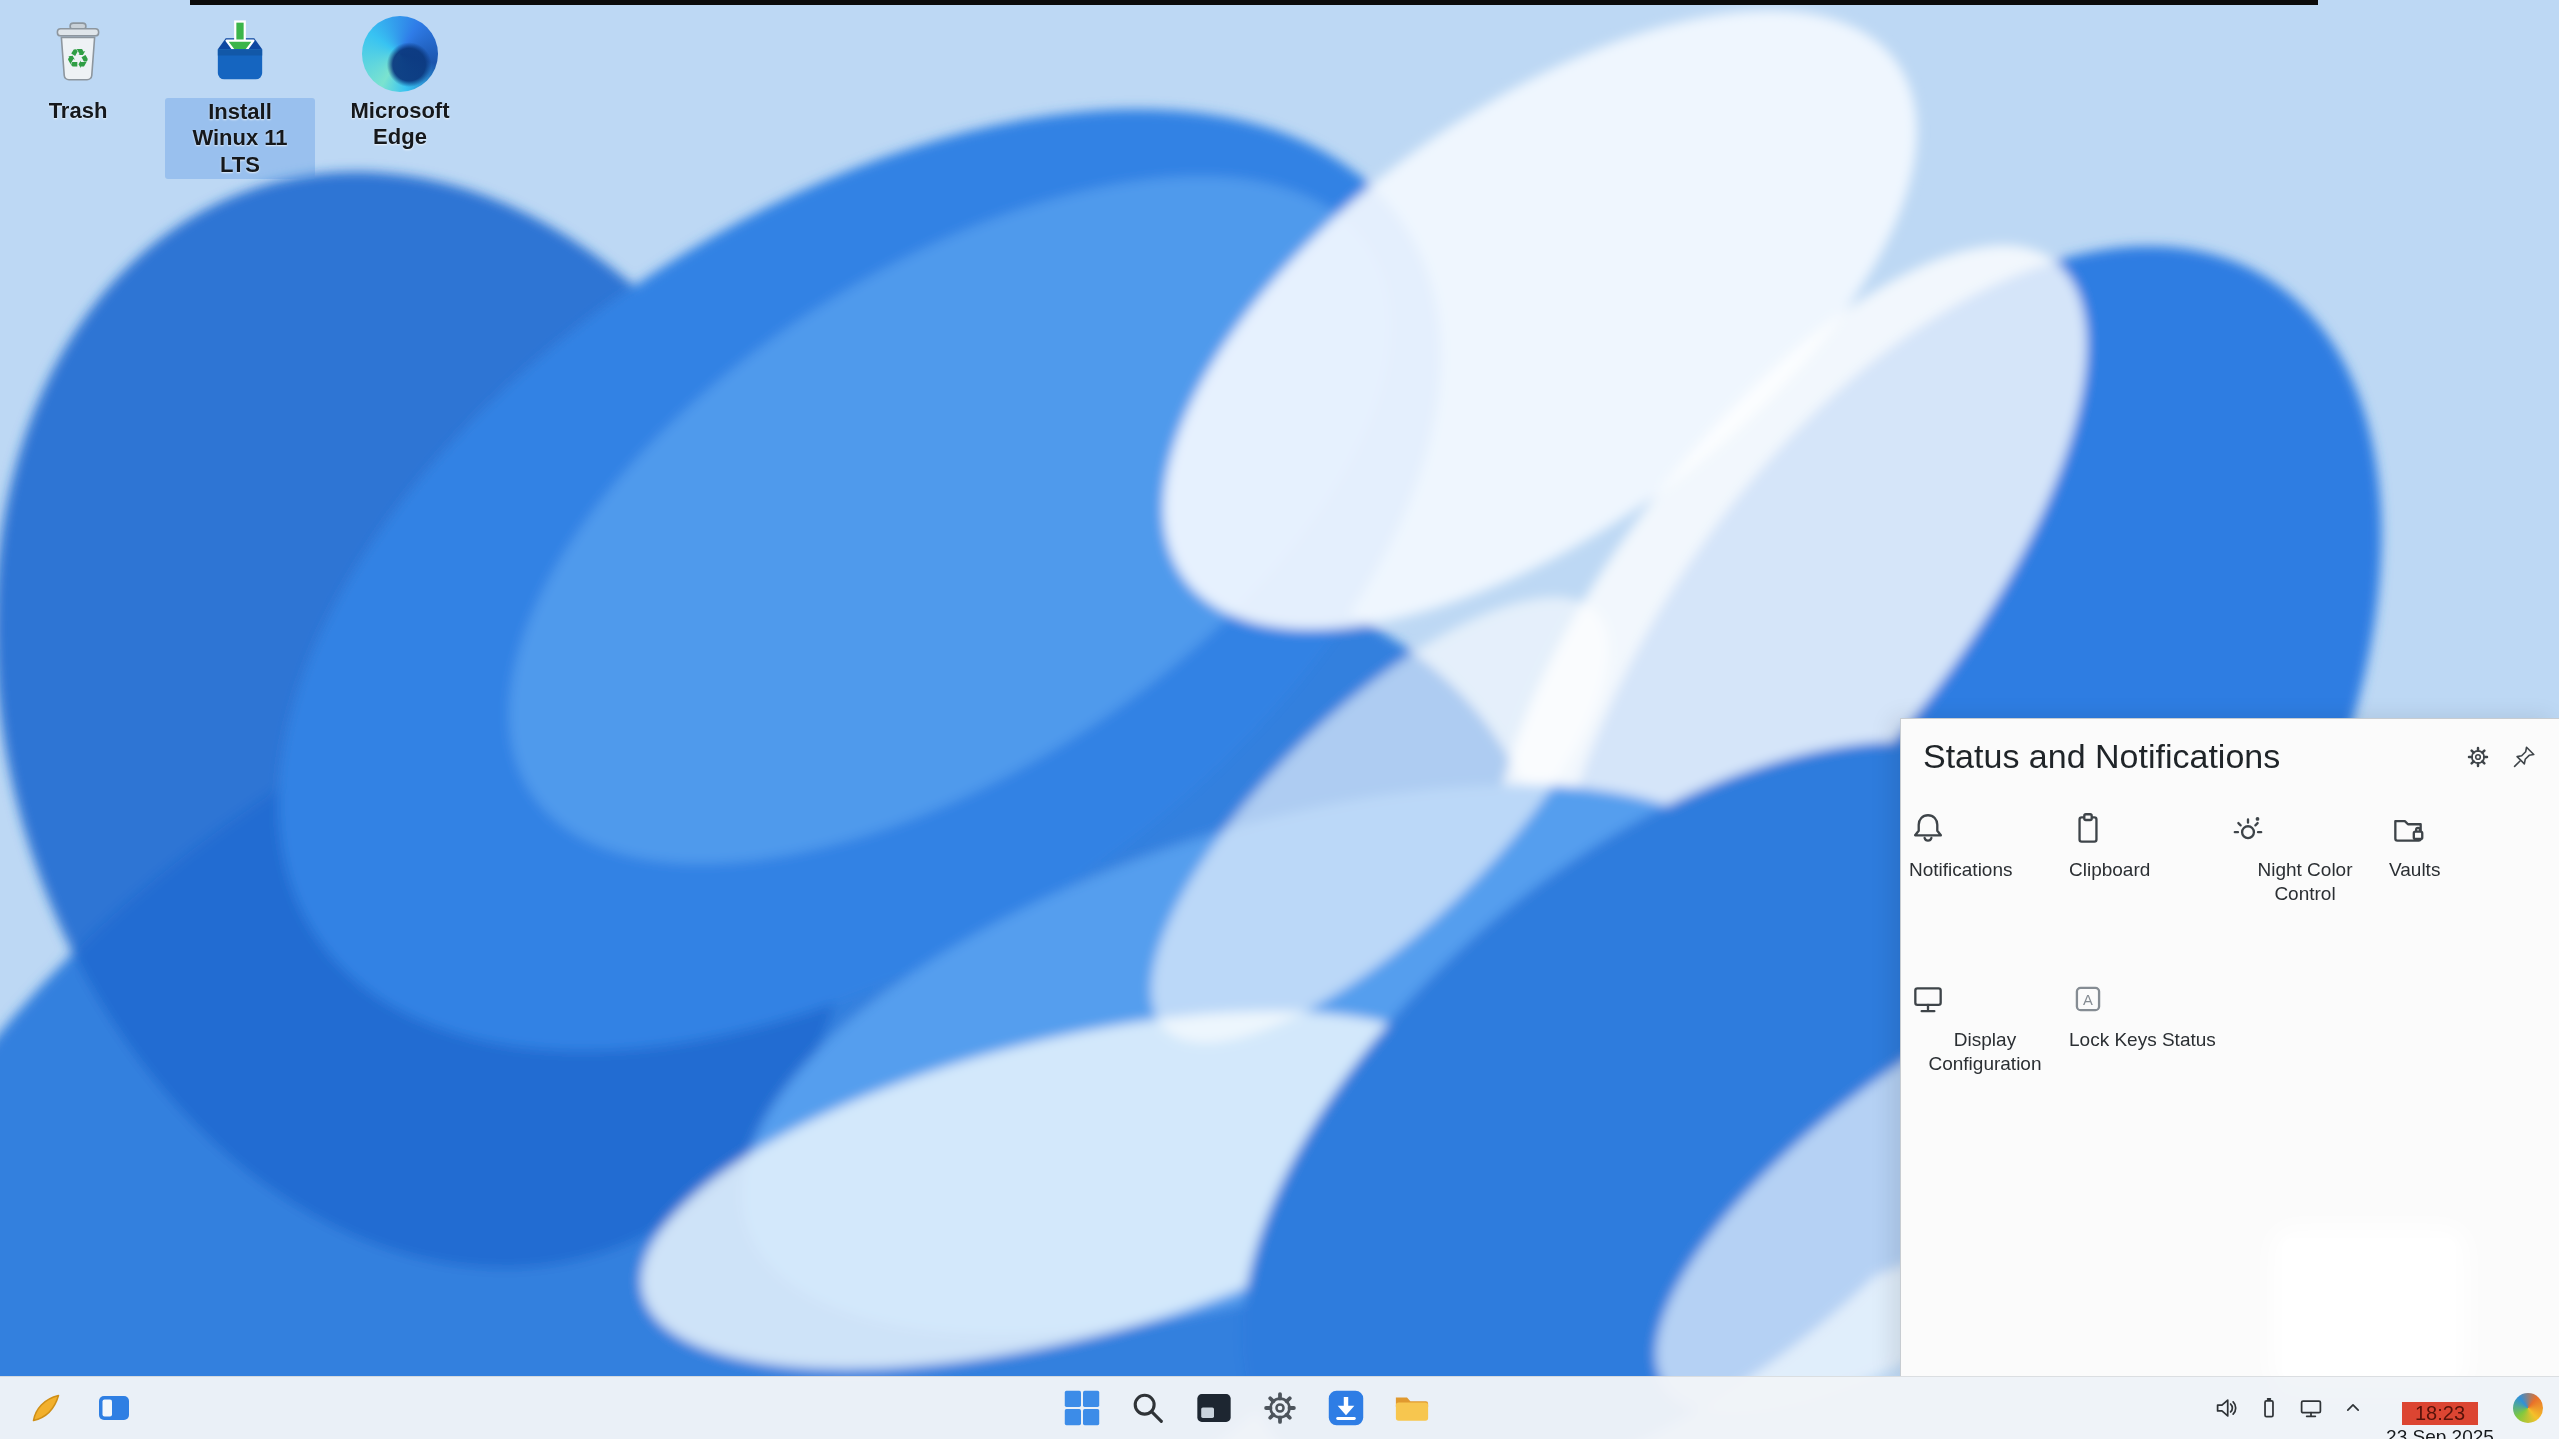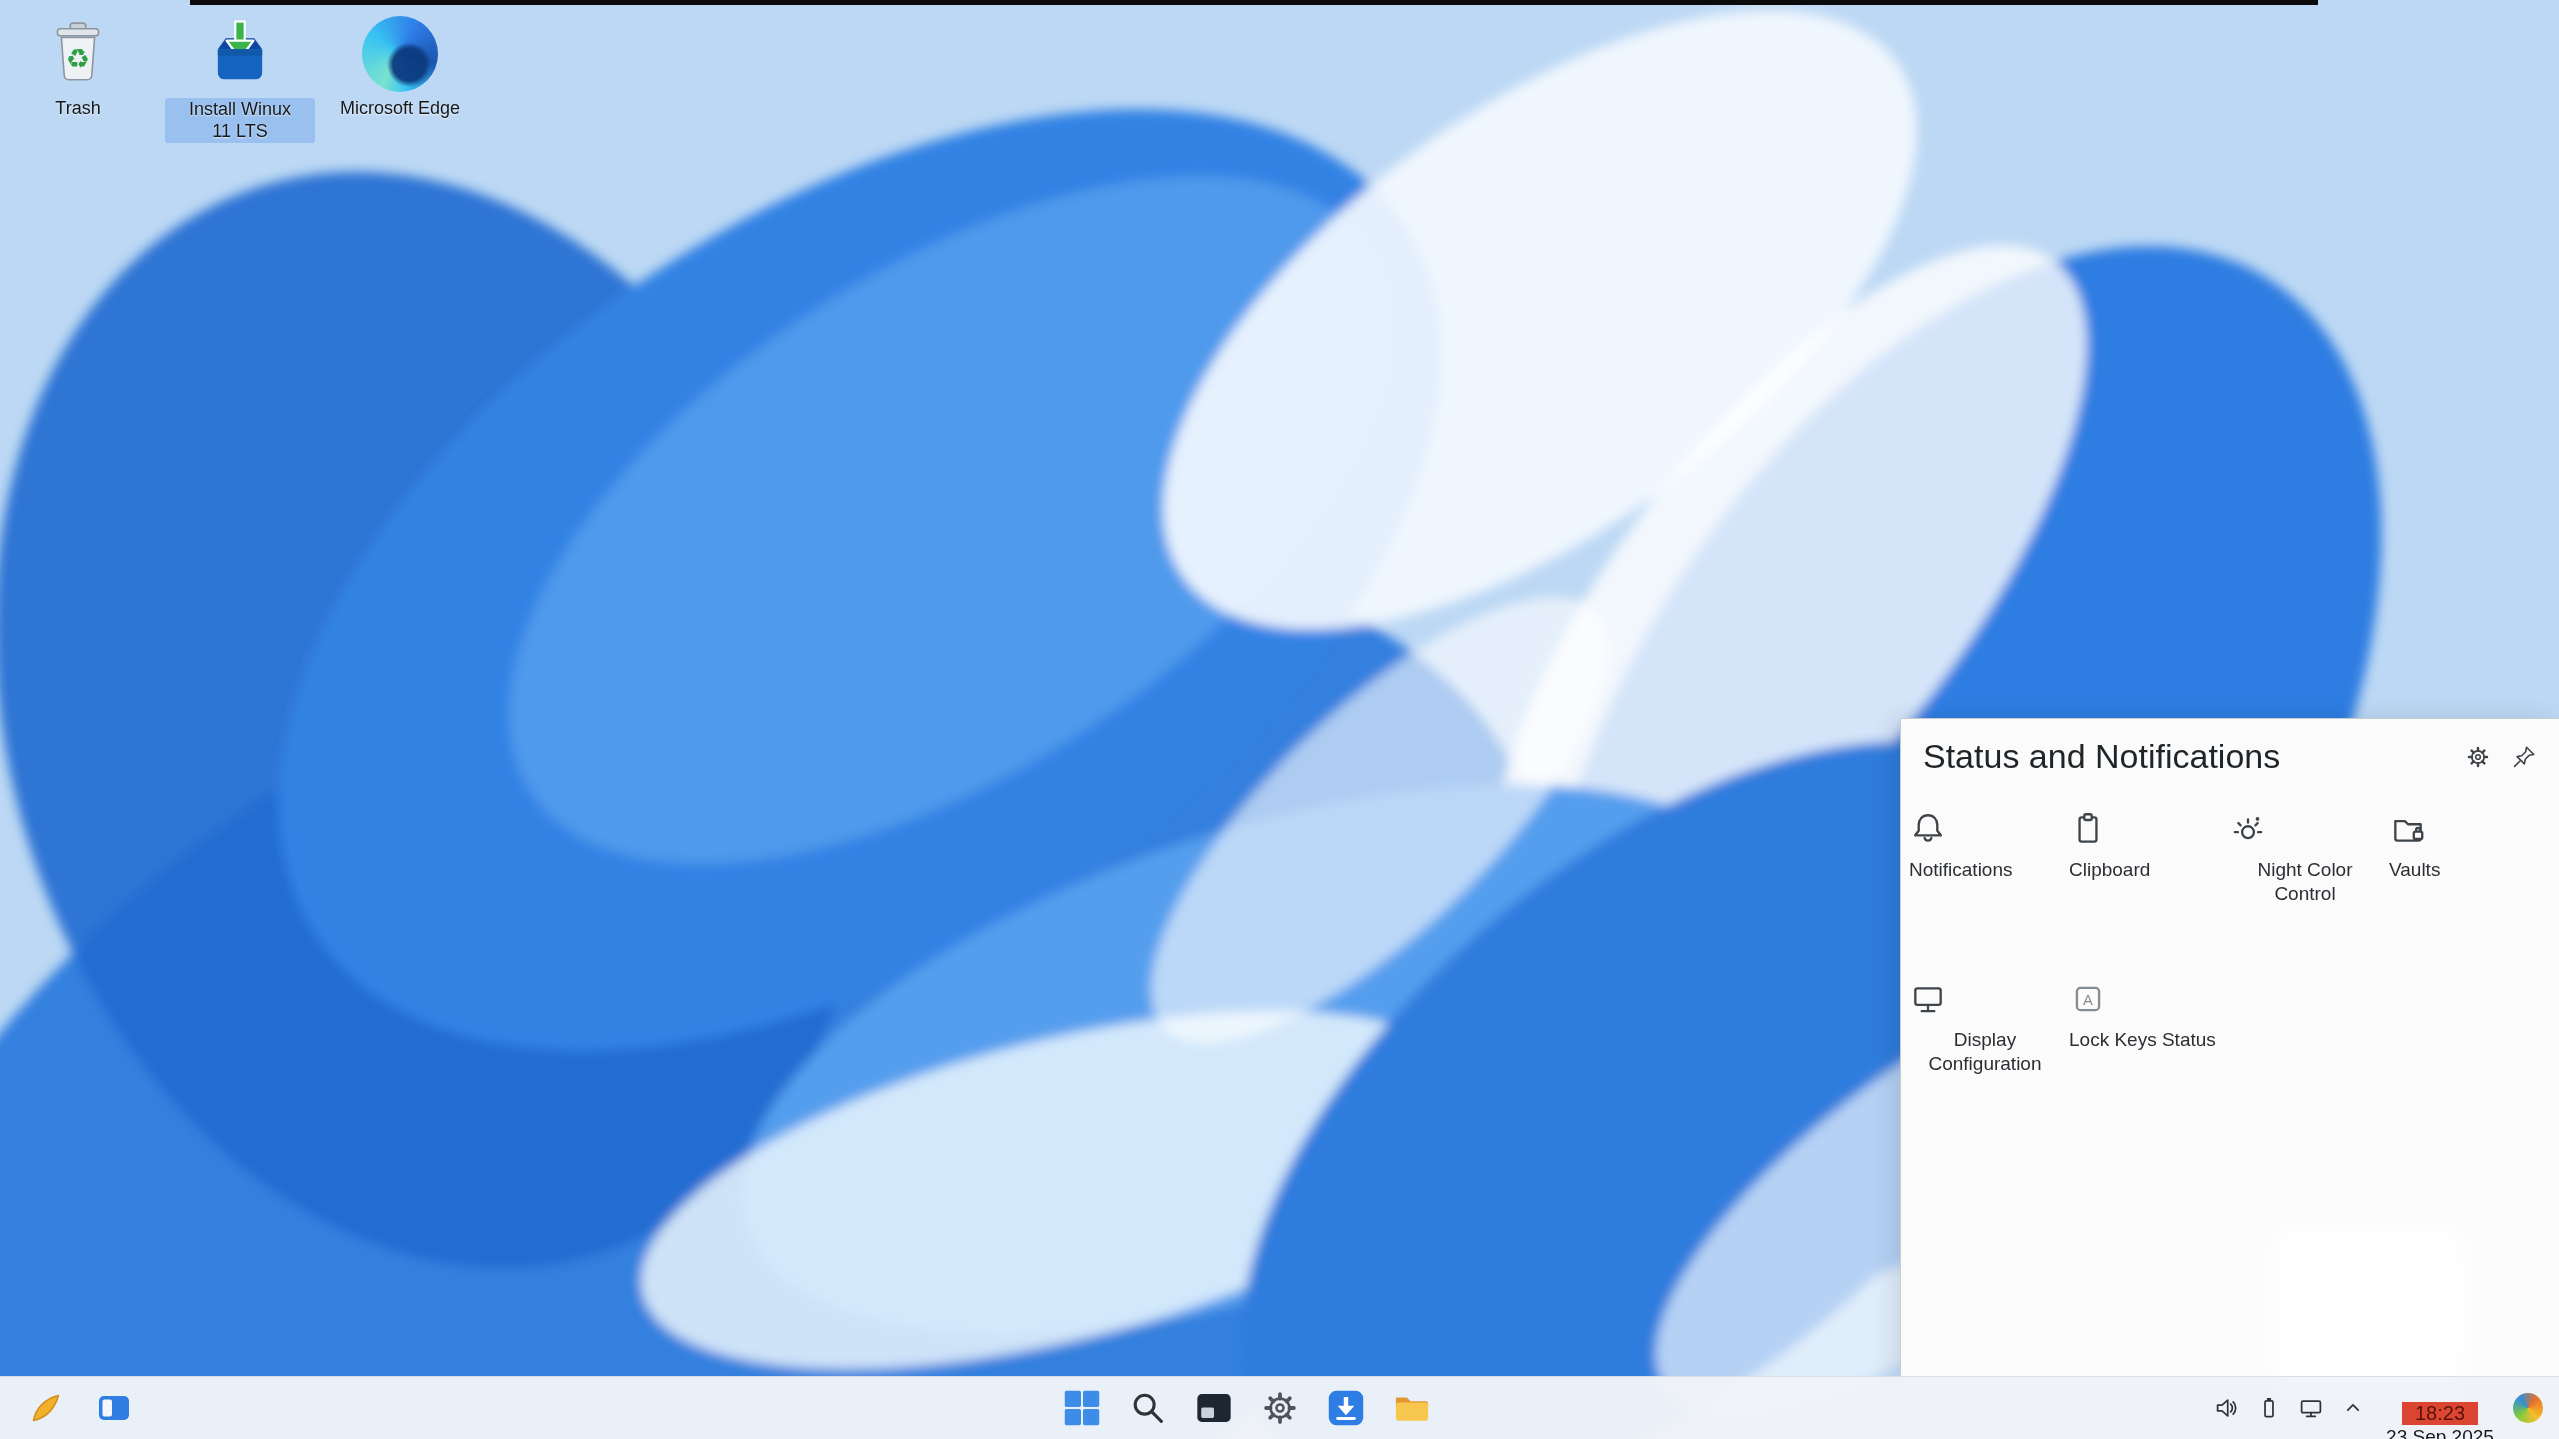--- a/index.html
+++ b/index.html
@@ -12,22 +12,23 @@
   
   .wallpaper{position:absolute;inset:0;}
   .wallpaper svg{display:block;width:100%;height:100%;}
   
   .top-strip{position:absolute;left:190px;top:0;width:2128px;height:5px;background:#0b0b0b;}
   
   .desk-icon{position:absolute;width:150px;display:flex;flex-direction:column;align-items:center;gap:6px;cursor:default;}
   .desk-icon .ic{width:76px;height:76px;display:flex;align-items:center;justify-content:center;}
   .desk-icon .ic svg{width:76px;height:76px;}
   .desk-label{
-    font-size:18px;line-height:1.2;color:#15181c;text-align:center;max-width:134px;
+    font-size:22px;line-height:1.2;color:#15181c;text-align:center;max-width:134px;
     text-shadow:0 1px 2px rgba(255,255,255,.75);
+    font-weight:bold;
   }
   .desk-icon.selected .desk-label{background:rgba(86,148,226,.35);border-radius:3px;padding:1px 17px;}
   .edge-ball{
     width:76px;height:76px;border-radius:50%;
     background:
       radial-gradient(circle at 62% 64%, rgba(12,58,128,.95) 0 24%, rgba(12,58,128,0) 33%),
       conic-gradient(from 210deg,#7be3cf,#38c3f2 95deg,#2f7ce8 180deg,#1b55ad 255deg,#38c3f2 320deg,#7be3cf);
   }
   .edge-ball.small{width:40px;height:40px;}
   

